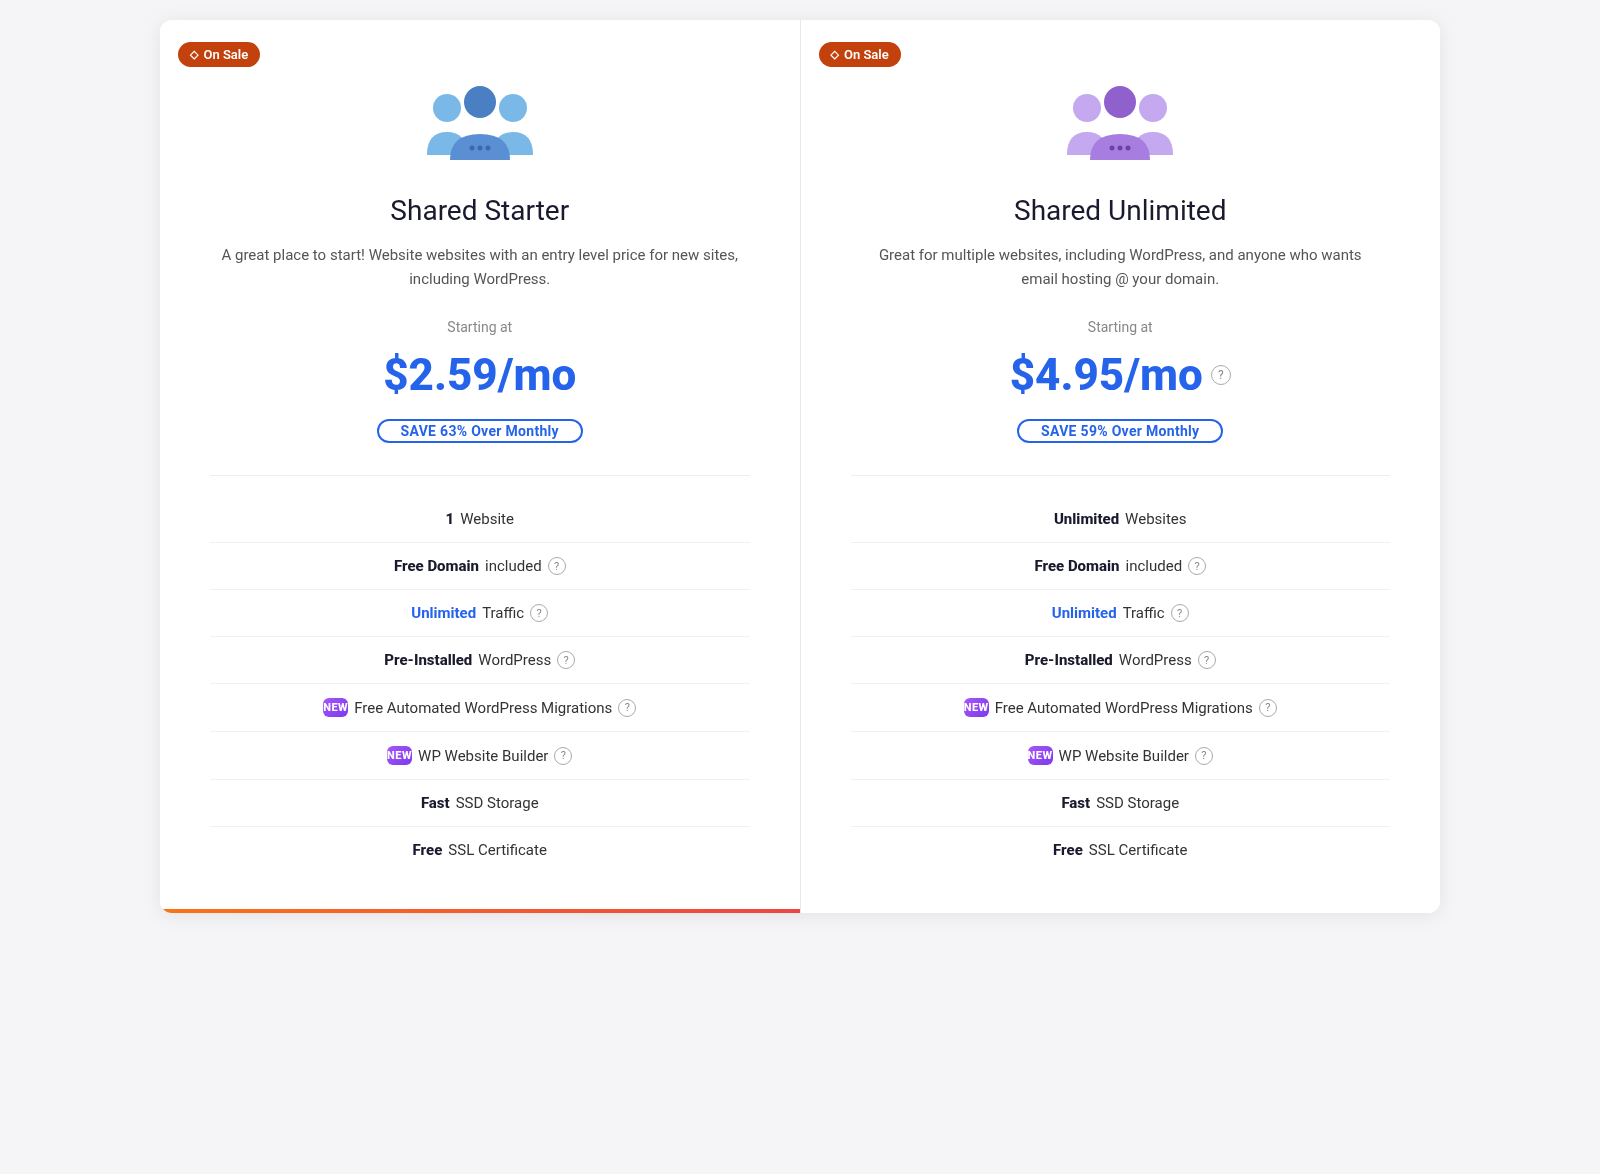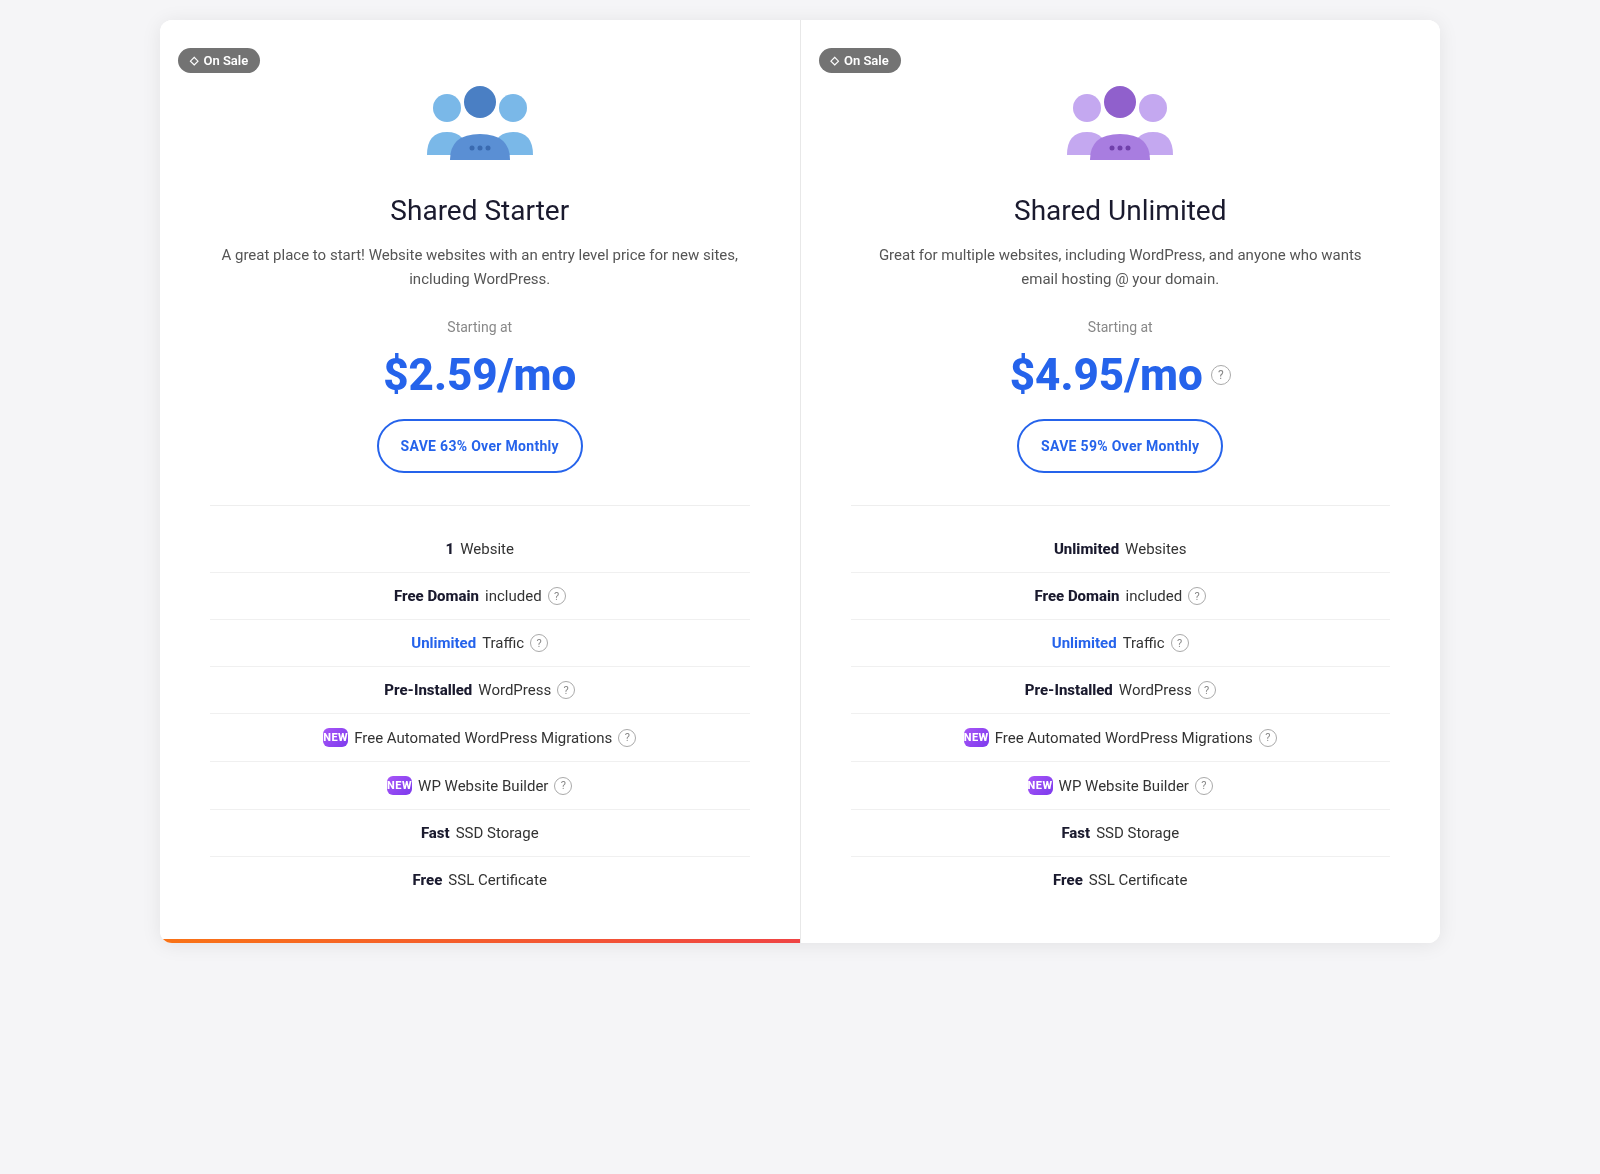--- a/index.html
+++ b/index.html
@@ -27,23 +27,23 @@
       padding: 40px 50px 40px 50px;
       position: relative;
       border-right: 1px solid #e8e8e8;
       background: white;
     }
     .plan-card:last-child {
       border-right: none;
     }
     .on-sale-badge {
       position: absolute;
-      top: 28px;
+      top: 22px;
       left: 18px;
-      background: #737373;
+      background: #c2410c;
       color: white;
       font-size: 13px;
       font-weight: 600;
       padding: 5px 12px;
       border-radius: 20px;
       display: flex;
       align-items: center;
       gap: 5px;
     }
     .on-sale-badge::before {
@@ -104,21 +104,21 @@
       font-weight: normal;
       cursor: pointer;
       flex-shrink: 0;
     }
     .save-badge {
       display: block;
       text-align: center;
       margin: 0 auto 32px auto;
       border: 2px solid #2563eb;
       border-radius: 30px;
-      padding: 17px 22px;
+      padding: 2px 22px;
       color: #2563eb;
       font-size: 14px;
       font-weight: 700;
       width: fit-content;
       letter-spacing: 0.3px;
     }
     .features-list {
       list-style: none;
       border-top: 1px solid #eee;
       padding-top: 20px;

